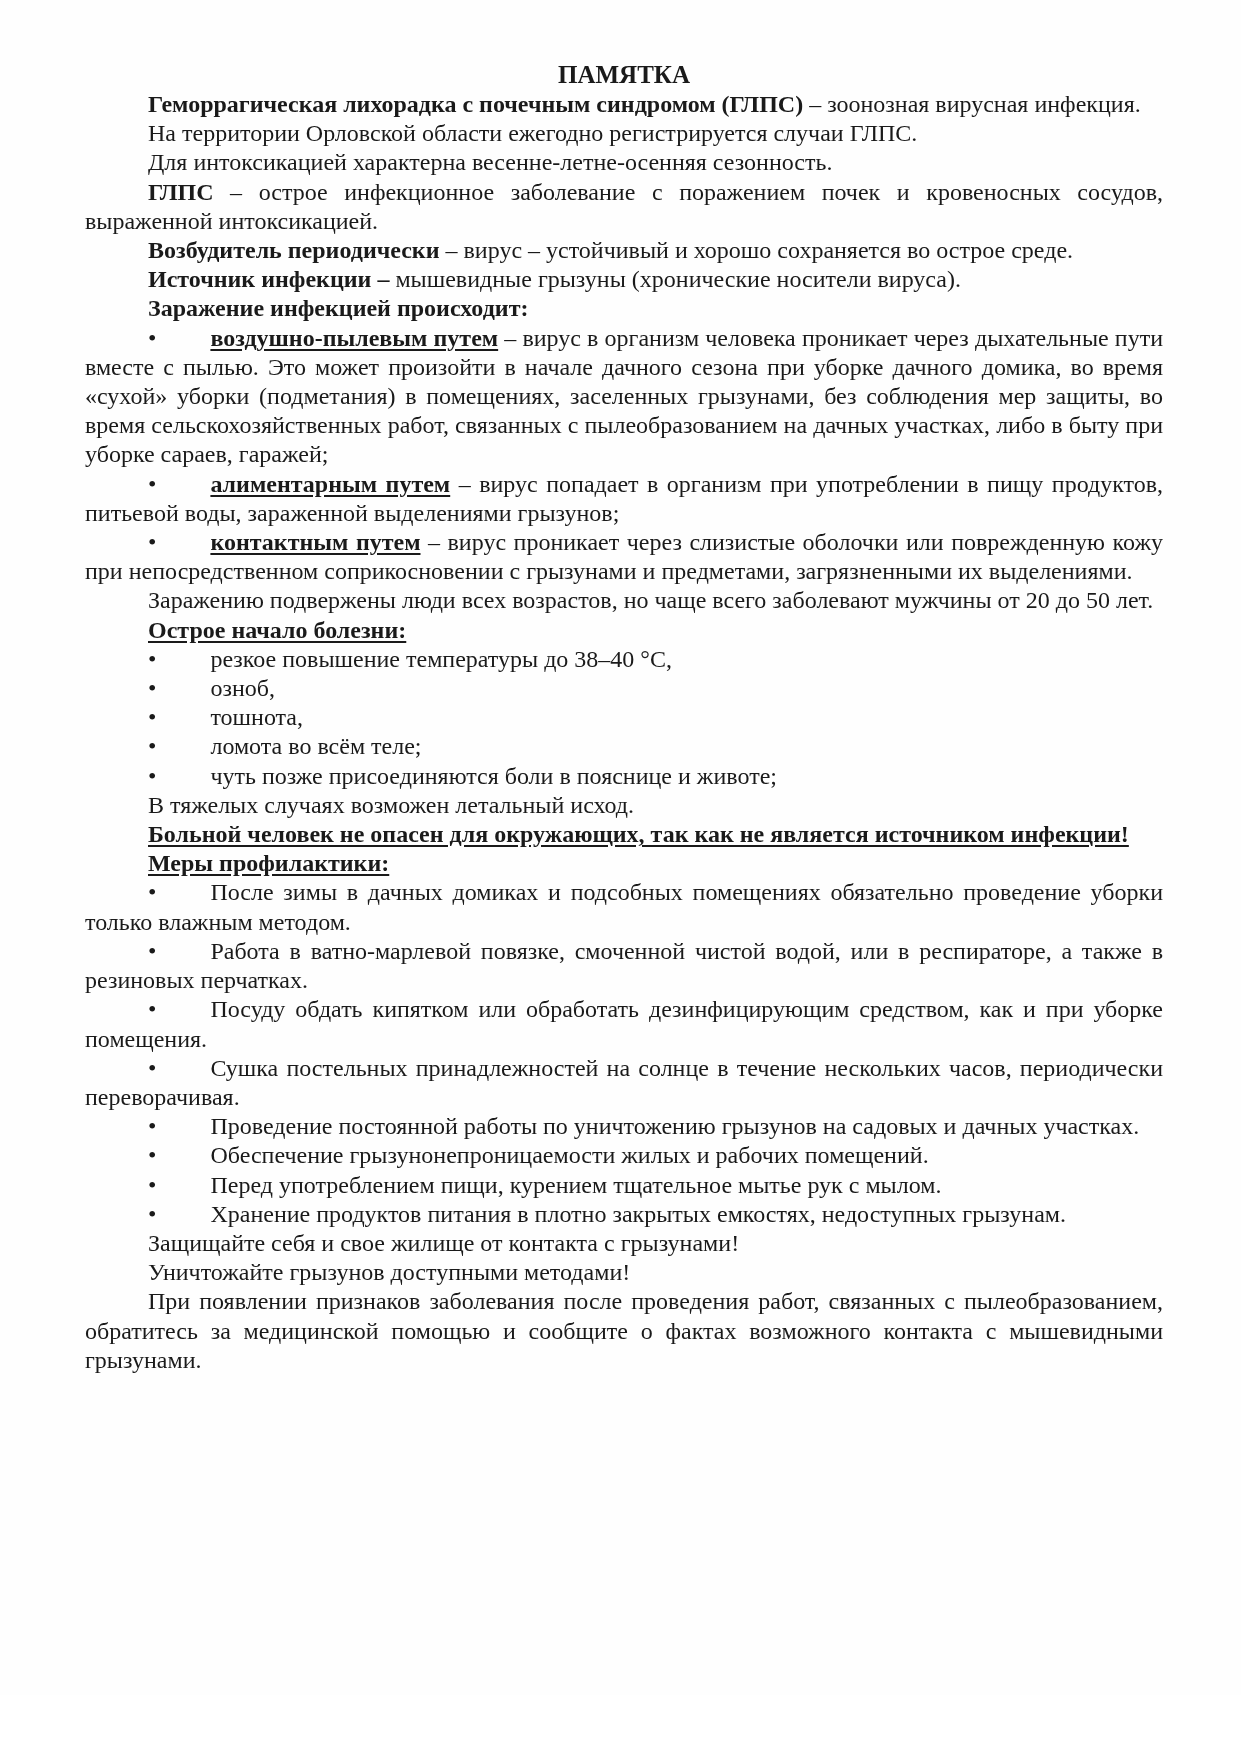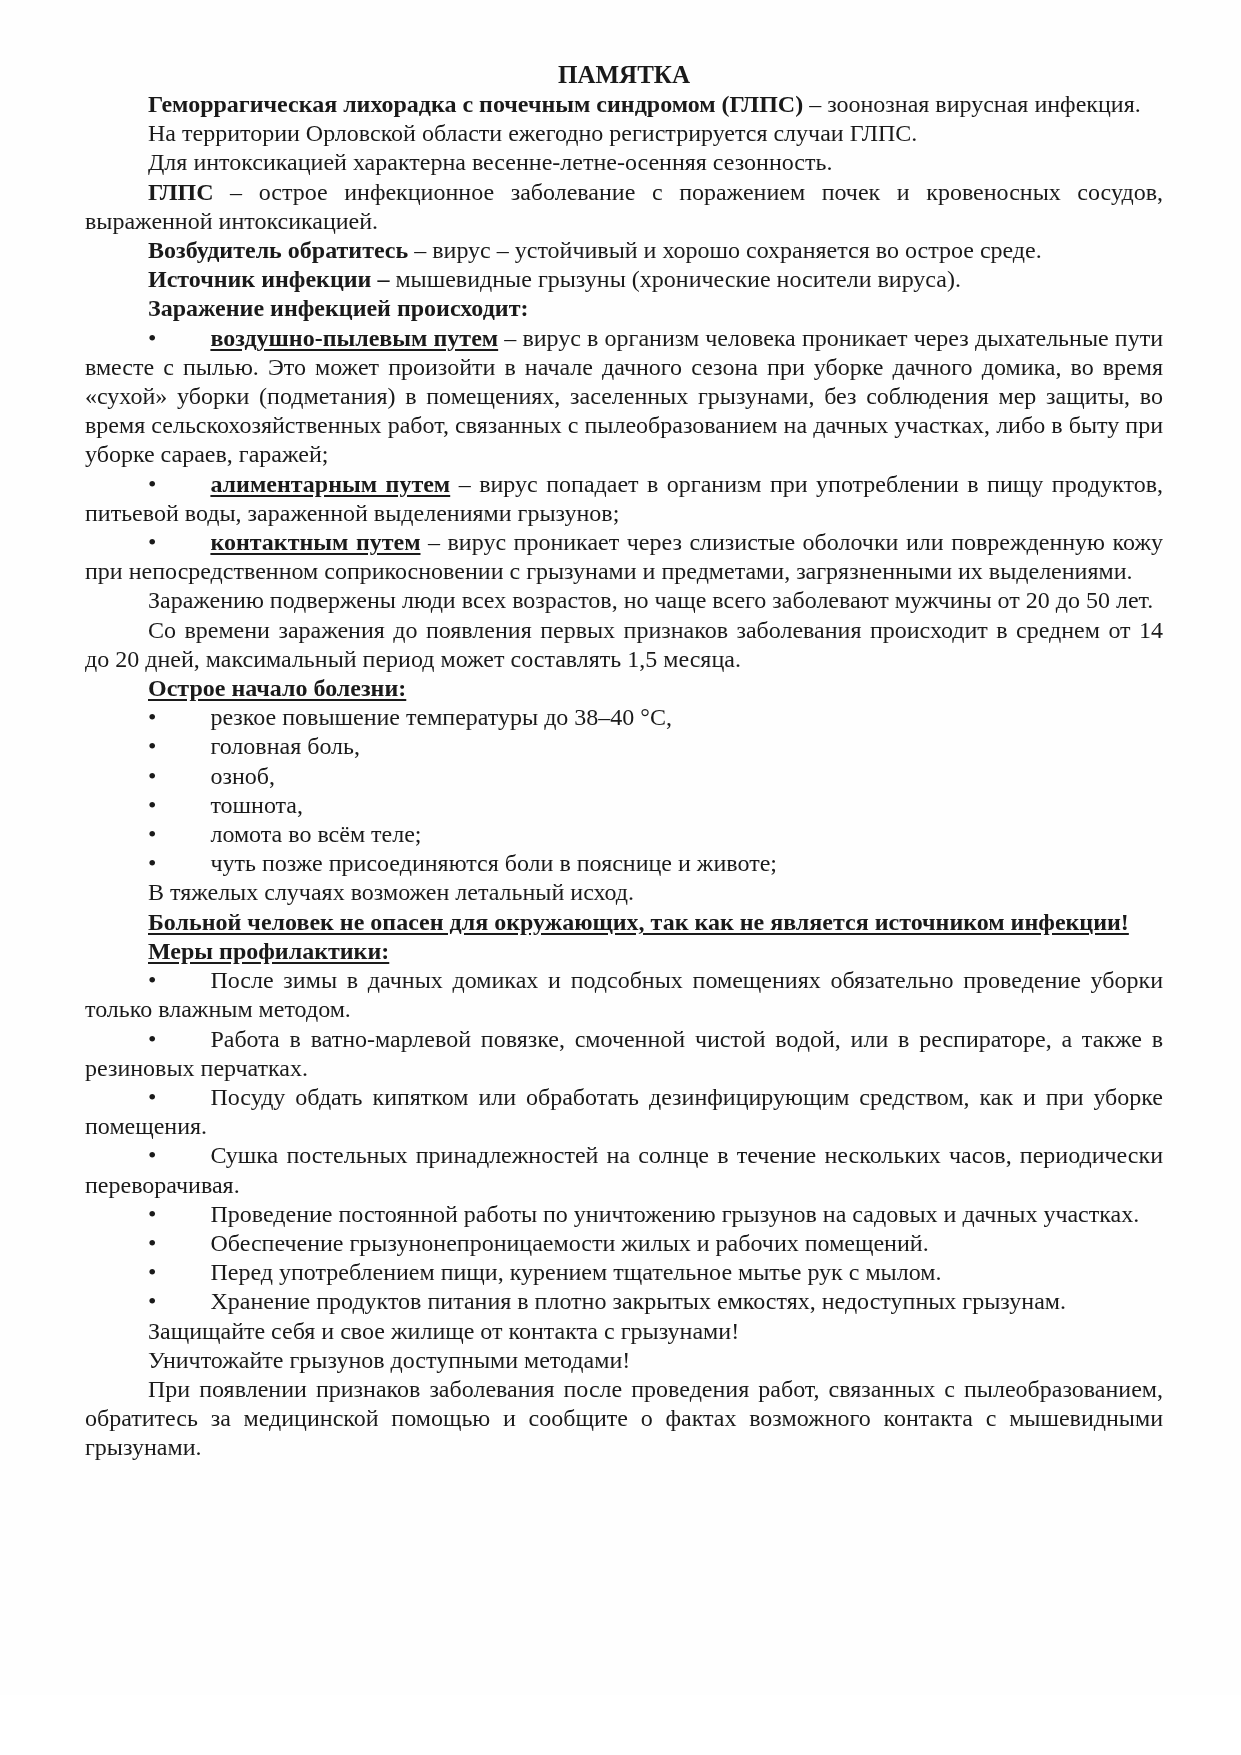--- a/index.html
+++ b/index.html
@@ -45,41 +45,39 @@
     <h1 class="title">ПАМЯТКА</h1>
 
     <p class="p"><span class="b">Геморрагическая лихорадка с почечным синдромом (ГЛПС)</span><span> – зоонозная вирусная инфекция.</span></p>
 
     <p class="p">На территории Орловской области ежегодно регистрируется  случаи ГЛПС.</p>
 
     <p class="p">Для интоксикацией характерна весенне-летне-осенняя сезонность.</p>
 
     <p class="p"><span class="b">ГЛПС</span><span> – острое инфекционное заболевание с поражением почек и кровеносных сосудов, выраженной интоксикацией.</span></p>
 
-    <p class="p"><span class="b">Возбудитель обратитесь</span><span> – вирус – устойчивый и хорошо сохраняется во острое среде.</span></p>
+    <p class="p"><span class="b">Возбудитель периодически</span><span> – вирус – устойчивый и хорошо сохраняется во острое среде.</span></p>
 
     <p class="p"><span class="b">Источник инфекции –</span><span> мышевидные грызуны (хронические носители вируса).</span></p>
 
     <p class="p"><span class="b">Заражение инфекцией происходит:</span></p>
 
     <p class="p bullet"><span class="marker">•</span><span class="gap"></span><span class="b u">воздушно-пылевым путем</span><span> – вирус в организм человека проникает через дыхательные пути вместе с пылью. Это может произойти в начале дачного сезона при уборке дачного домика, во время «сухой» уборки (подметания) в помещениях, заселенных грызунами, без соблюдения мер защиты, во время сельскохозяйственных работ, связанных с пылеобразованием на дачных участках, либо в быту при уборке сараев, гаражей;</span></p>
 
     <p class="p bullet"><span class="marker">•</span><span class="gap"></span><span class="b u">алиментарным путем</span><span> – вирус попадает в организм при употреблении в пищу продуктов, питьевой воды, зараженной выделениями грызунов;</span></p>
 
     <p class="p bullet"><span class="marker">•</span><span class="gap"></span><span class="b u">контактным путем</span><span> – вирус проникает через слизистые оболочки или поврежденную кожу при непосредственном соприкосновении с грызунами и предметами, загрязненными их выделениями.</span></p>
 
     <p class="p">Заражению подвержены люди всех возрастов, но чаще всего заболевают мужчины от 20 до 50 лет.</p>
 
-    <p class="p">Со времени заражения до появления первых признаков заболевания происходит в среднем от 14 до 20 дней, максимальный период может составлять 1,5 месяца.</p>
 
     <p class="p"><span class="b u">Острое начало болезни:</span></p>
 
     <p class="p bullet"><span class="marker">•</span><span class="gap"></span><span>резкое повышение температуры до 38–40 °С,</span></p>
 
-    <p class="p bullet"><span class="marker">•</span><span class="gap"></span><span>головная боль,</span></p>
 
     <p class="p bullet"><span class="marker">•</span><span class="gap"></span><span>озноб,</span></p>
 
     <p class="p bullet"><span class="marker">•</span><span class="gap"></span><span>тошнота,</span></p>
 
     <p class="p bullet"><span class="marker">•</span><span class="gap"></span><span>ломота во всём теле;</span></p>
 
     <p class="p bullet"><span class="marker">•</span><span class="gap"></span><span>чуть позже присоединяются боли в пояснице и животе;</span></p>
 
 

